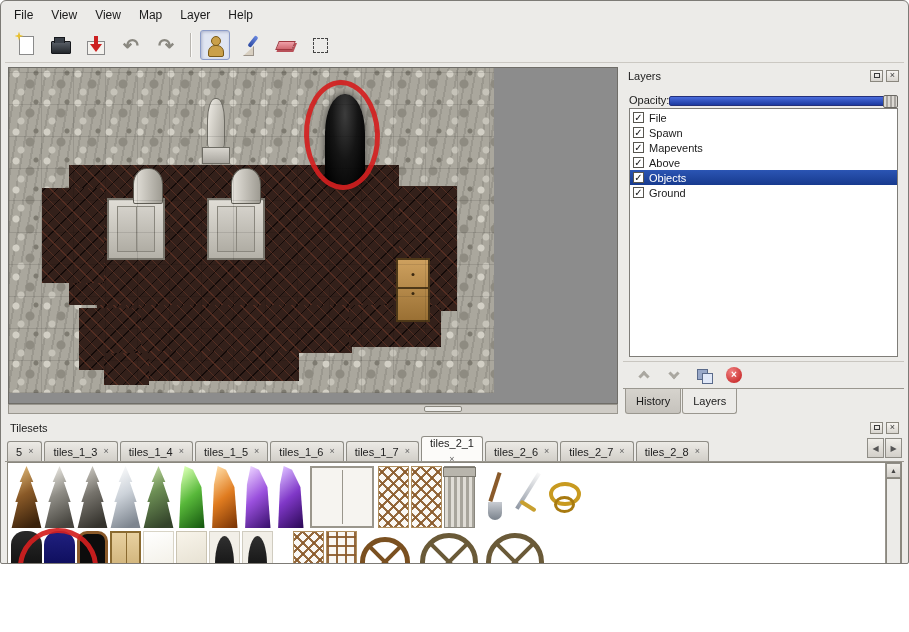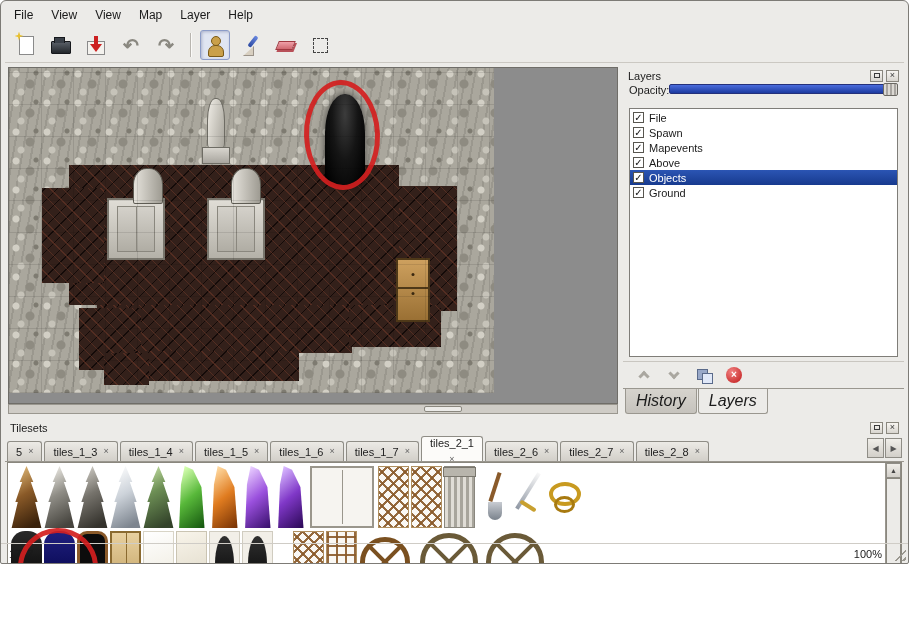--- a/index.html
+++ b/index.html
@@ -74,42 +74,42 @@
   .hscroll { position: absolute; left: 7px; top: 403px; width: 610px; height: 10px; background: #cfccc6; border: 1px solid #9a978f; }
   .hscroll-handle { position: absolute; left: 415px; top: 1px; bottom: 1px; width: 38px; background: #ecebe8; border: 1px solid #8a877e; border-radius: 2px; }
   
   .dock-header { height: 17px; display: flex; align-items: center; justify-content: space-between; padding: 0 5px; }
   .dock-title { font-size: 11px; }
   .dock-btns { display: flex; }
   .dockbtn { width: 13px; height: 12px; border: 1px solid #8a877e; background: linear-gradient(#f8f6f2,#d8d5cf);
     display: inline-flex; align-items: center; justify-content: center; font-size: 9px; line-height: 1; color: #3a3a3a; margin-left: 3px; }
   .float-ic { width: 6px; height: 5px; border: 1px solid #3a3a3a; display: inline-block; }
   .layers-panel { position: absolute; left: 622px; top: 66px; width: 281px; height: 342px; display: flex; flex-direction: column; }
-  .opacity-row { height: 22px; display: flex; align-items: flex-start; padding: 0 6px; }
+  .opacity-row { height: 22px; display: flex; align-items: flex-end; padding: 0 6px; }
   .slider { flex: 1; height: 10px; position: relative; background: linear-gradient(#4a6cdc,#1c3aa0); border: 1px solid #24307a; border-radius: 2px; }
   .slider-fill { position: absolute; inset: 0; }
   .slider-handle { position: absolute; right: -1px; top: -2px; width: 15px; height: 13px;
     background: repeating-linear-gradient(90deg,#dcd9d3 0 2px,#a8a5a0 2px 4px); border: 1px solid #6a6862; border-radius: 2px; }
   .layer-list { flex: 1; margin: 2px 6px 4px 6px; background: #fff; border: 1px solid #7f7d78; overflow: hidden; padding-top: 1px; }
   .layer-row { display: flex; align-items: center; gap: 5px; height: 15px; padding-left: 3px; }
   .layer-row.selected { background: linear-gradient(#2b55b4,#173a8e); color: #fff; }
   .checkbox { width: 11px; height: 11px; border: 1px solid #58564f; background: #fff; font-size: 10px; line-height: 9px; text-align: center; color: #111; flex: none; }
   .actions-row { height: 28px; border-top: 1px solid #c9c6c0; border-bottom: 1px solid #9a978f; display: flex; align-items: center; padding-left: 8px; }
   .act { width: 26px; height: 22px; display: inline-flex; align-items: center; justify-content: center; background: transparent; border: none; margin-right: 4px; position: relative; }
   .chev { width: 8px; height: 8px; border: solid #aaa7a0; border-width: 3px 3px 0 0; display: inline-block; }
   .chev.up { transform: rotate(-45deg) translate(-1px,1px); }
   .chev.down { transform: rotate(135deg) translate(-1px,1px); }
   .ic-dup { width: 15px; height: 13px; position: relative; }
   .ic-dup::before { content: ''; position: absolute; left: 0; top: 0; width: 9px; height: 9px; background: #98a8c8; border: 1px solid #5a6a8a; }
   .ic-dup::after { content: ''; position: absolute; left: 5px; top: 4px; width: 9px; height: 9px; background: #e0e8f8; border: 1px solid #5a6a8a; }
   .ic-del { width: 16px; height: 16px; border-radius: 50%; background: radial-gradient(circle at 35% 30%,#f08080,#c01818);
     color: #fff; font-size: 10px; line-height: 16px; text-align: center; font-weight: bold; }
   .panel-tabs { height: 20px; display: flex; align-items: flex-start; padding-left: 2px; }
-  .btab { height: 18px; padding: 12px 10px; font-size: 16px; border: 1px solid #9a978f; border-top: none; border-radius: 0 0 3px 3px;
-    background: linear-gradient(#d6d3cd,#c6c3bd); display: inline-flex; align-items: center; margin-right: 1px; font-style: italic; }
+  .btab { height: 18px; padding: 12px 10px; font-size: 11px; border: 1px solid #9a978f; border-top: none; border-radius: 0 0 3px 3px;
+    background: linear-gradient(#d6d3cd,#c6c3bd); display: inline-flex; align-items: center; margin-right: 1px; }
   .btab.active { background: #ecebe8; height: 20px; }
   
   .tilesets-panel { position: absolute; left: 4px; top: 418px; width: 899px; height: 184px; display: flex; flex-direction: column; }
   .tabbar { height: 26px; position: relative; display: flex; align-items: flex-end; padding-left: 2px; border-bottom: 1px solid #9a978f; }
   .ttab { height: 20px; padding: 0 8px; display: inline-flex; align-items: center; gap: 6px; font-size: 11px;
     background: linear-gradient(#eceae5,#d2cfc9); border: 1px solid #8f8d86; border-bottom: none; border-radius: 3px 3px 0 0; margin-right: 2px; color: #222; white-space: nowrap; }
   .ttab.active { background: #fcfbf9; height: 25px; position: relative; z-index: 2; flex-direction: column; }
   .tabclose { font-size: 9px; color: #666; line-height: 1; }
   .tab-arrows { position: absolute; right: 2px; bottom: 3px; display: flex; }
   .arrowbtn { width: 17px; height: 20px; border: 1px solid #8f8d86; background: linear-gradient(#f0eee9,#d2cfc9);
@@ -413,21 +413,16 @@
           <div class="tile wheel-big" style="left: 478px; top: 70px; width: 58px; height: 58px;"></div>
         </div>
       <div class="vscroll">
         <div class="sbtn top">▲</div>
         <div class="shandle"></div>
         <div class="sbtn bottom">▼</div>
       </div>
     </div>
   </div>
 
-  <div class="statusbar">
-    <span>17, 7</span>
-    <span class="status-right">100%</span>
-    <span class="grip"></span>
-  </div>
 
 <div class="annotation" style="left: 303px; top: 79px; width: 76px; height: 110px; border-color: rgb(212, 32, 32);"></div>
     <div class="annotation" style="left: 17px; top: 527px; width: 80px; height: 78px; border-color: rgb(212, 32, 32);"></div>
   </div>
 
 </body></html>

